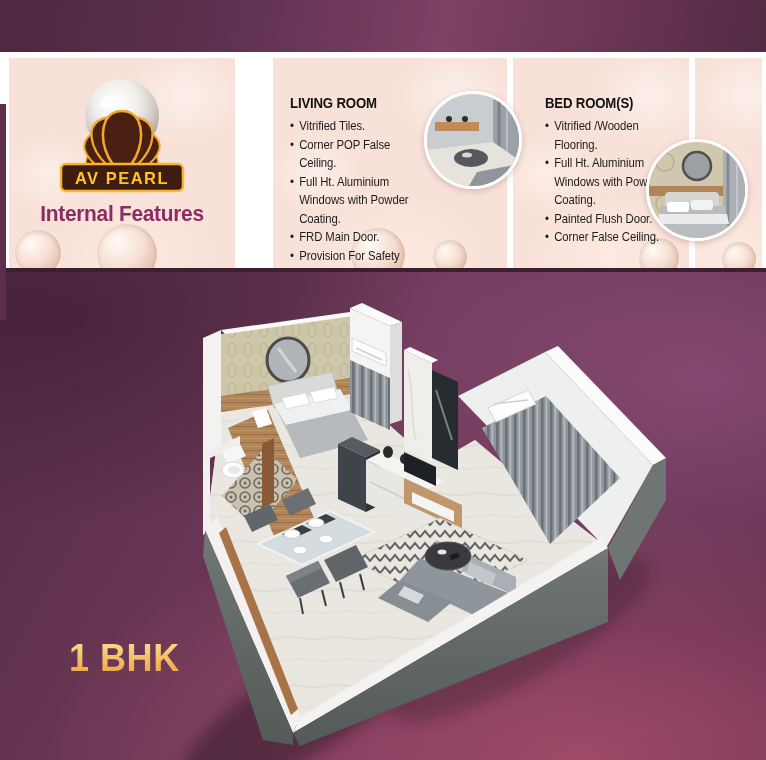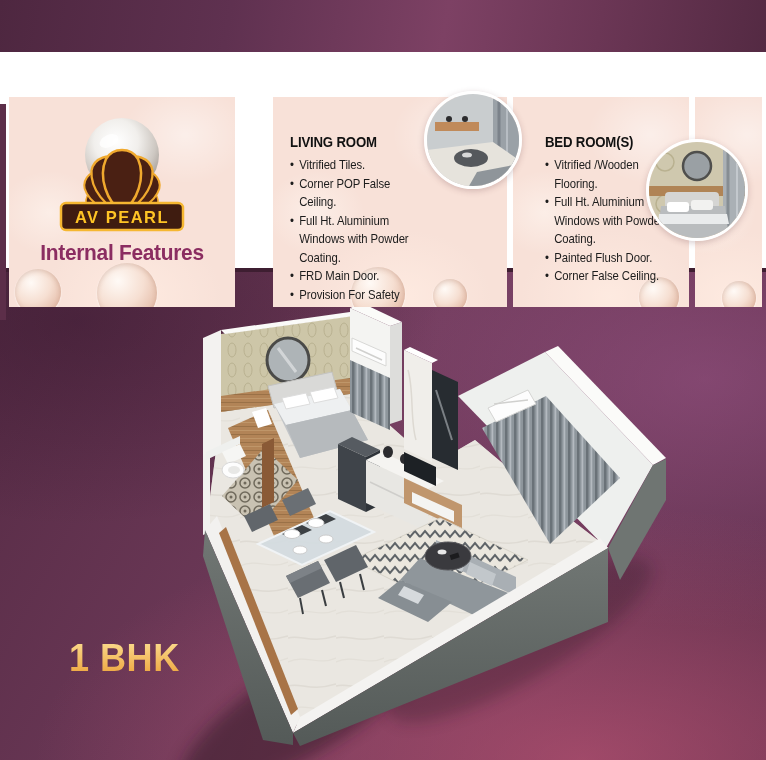--- a/index.html
+++ b/index.html
@@ -34,21 +34,20 @@
   .strip{position:absolute;left:0;top:52px;width:766px;height:216px;background:#fff;z-index:2;}
   .sep{position:absolute;left:0;top:268px;width:766px;height:4px;background:#3e1e31;z-index:2;}
   .edge-left{position:absolute;left:0;top:52px;width:6px;height:216px;background:#5c2e49;z-index:3;}
   .panel{
     position:absolute;top:6px;height:210px;overflow:hidden;
     background:
       radial-gradient(90px 70px at 78% 18%, rgba(255,255,255,.45), rgba(255,255,255,0) 70%),
       radial-gradient(70px 60px at 18% 55%, rgba(255,248,243,.55), rgba(255,248,243,0) 70%),
       radial-gradient(120px 90px at 55% 95%, rgba(255,236,226,.8), rgba(255,236,226,0) 75%),
       #f8e1d8;
-    margin-top: 39px;
   }
   .panel-logo{left:9px;width:226px;}
   .panel-living{left:273px;width:234px;}
   .panel-bed{left:513px;width:176px;}
   .panel-tail{left:695px;width:67px;}
   .pearl{
     position:absolute;border-radius:50%;
     background:radial-gradient(circle at 35% 30%, #fffaf6 0%, #f6dfd2 45%, #e4bca8 80%, #d8ab96 100%);
     box-shadow:0 2px 5px rgba(120,60,40,.18) inset, 0 1px 2px rgba(255,255,255,.8);
   }

